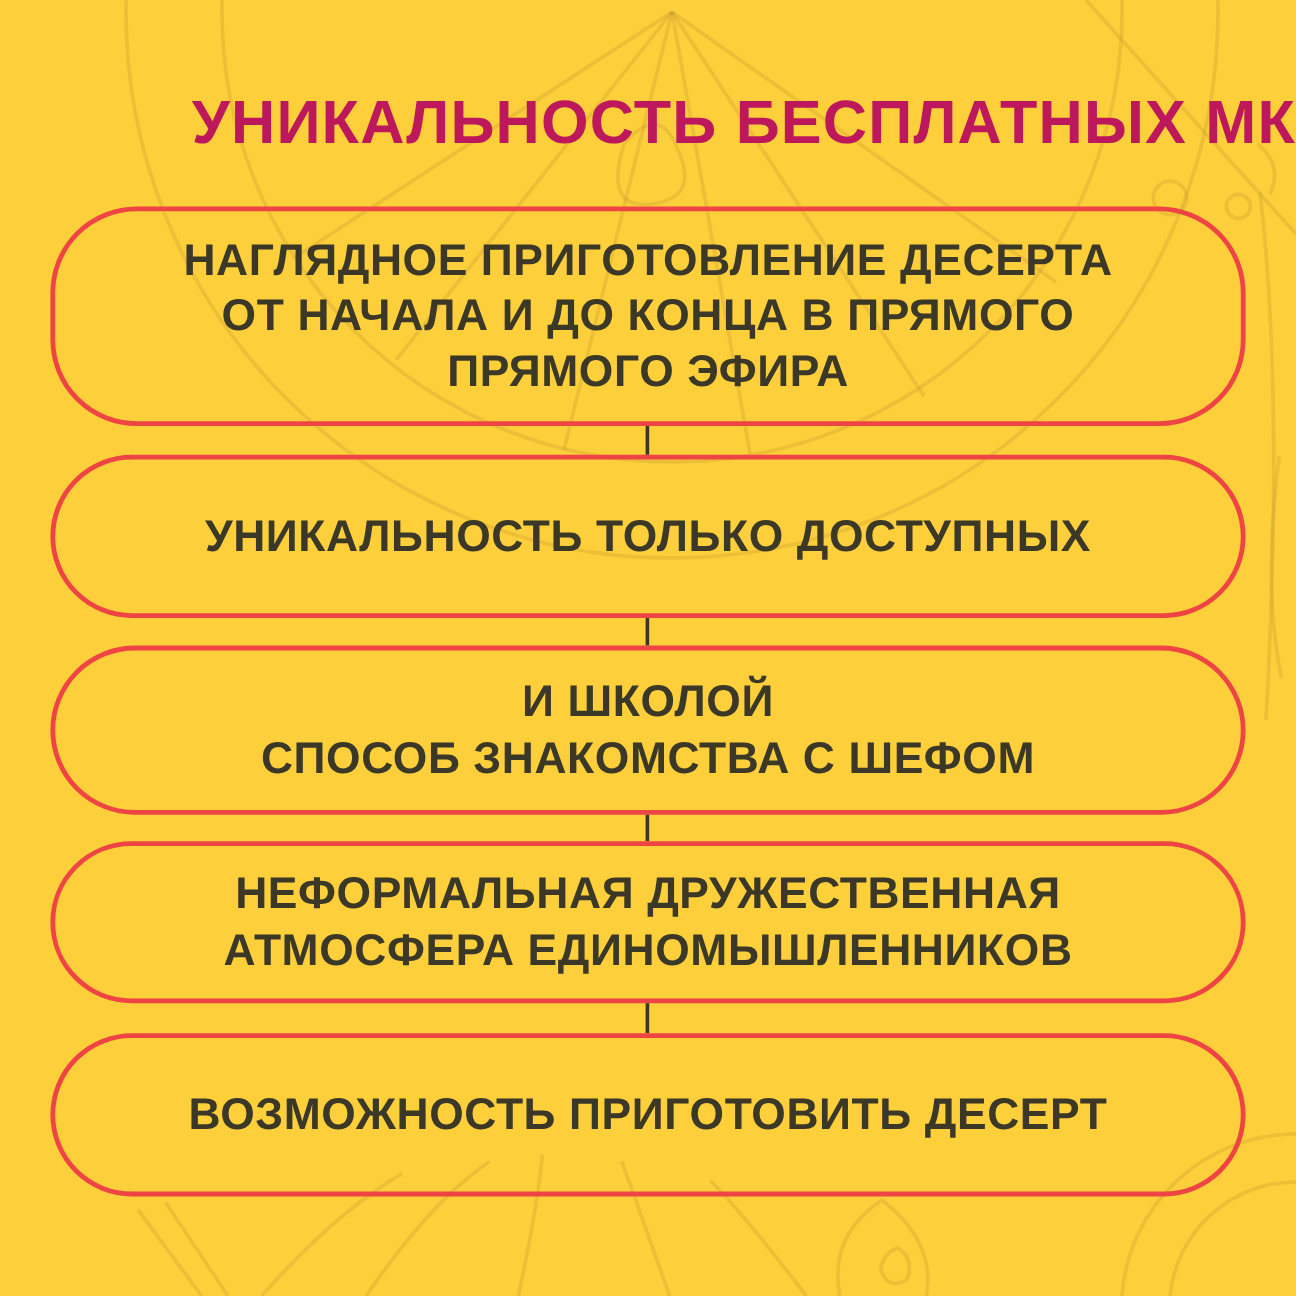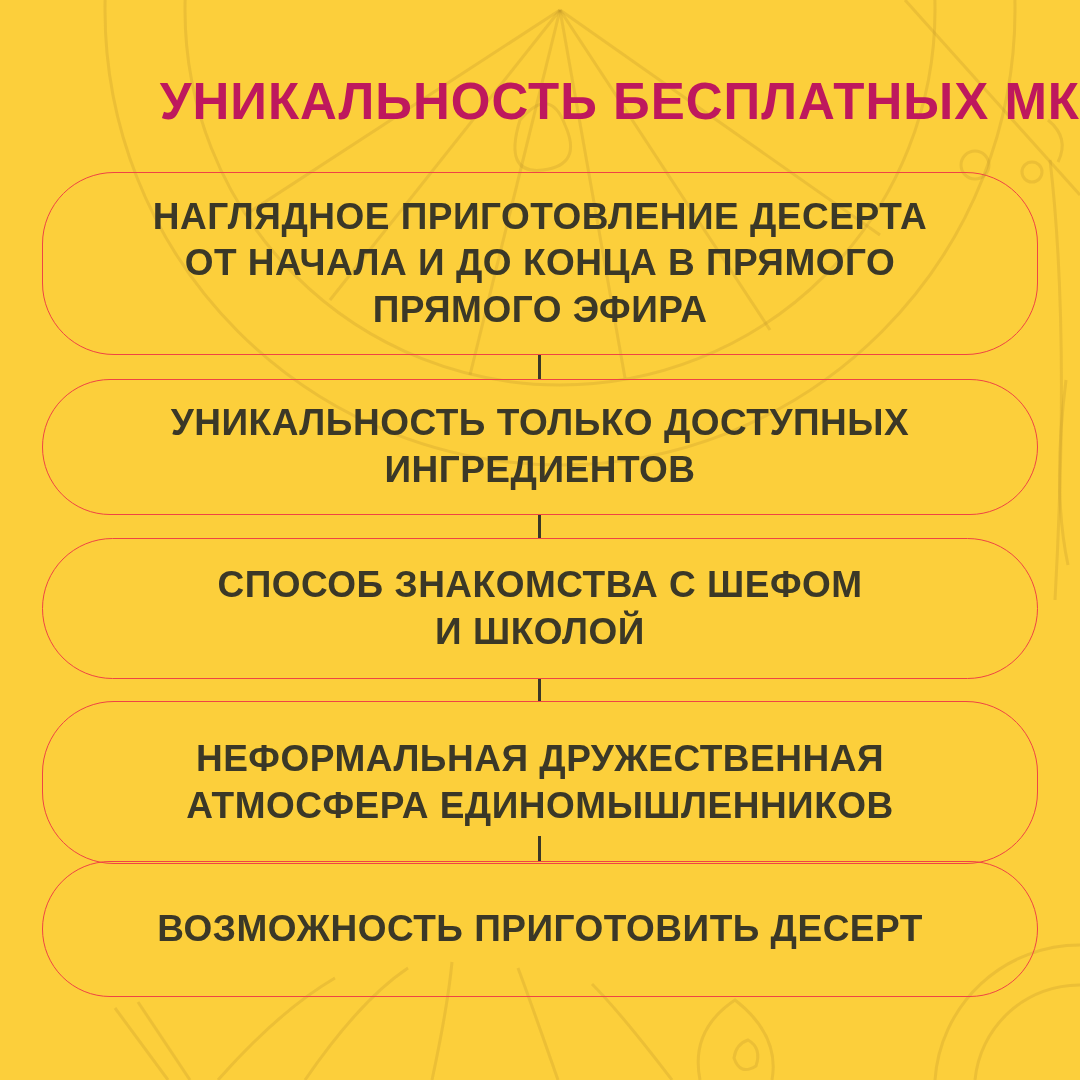--- a/index.html
+++ b/index.html
@@ -10,31 +10,31 @@
   }
   .bg-decor{position:absolute;inset:0;width:1080px;height:1080px;}
   .title{
     position:absolute;top:72px;left:0;width:100%;
     text-align:right;
     font-size:51px;font-weight:700;letter-spacing:1px;
     color:#be185d;white-space:nowrap;
   }
   .card{
     position:absolute;left:42px;width:996px;box-sizing:border-box;
-    border:1px solid #ef4444;border-radius:72px;
+    border:4px solid #ef4444;border-radius:72px;
     display:flex;flex-direction:column;align-items:center;justify-content:center;
     text-align:center;color:#3b3827;
     font-size:37px;font-weight:700;line-height:1.26;letter-spacing:0.5px;
     background:transparent;
   }
   .card .line{white-space:nowrap;}
   .card1{top:172px;height:183px;}
   .card2{top:379px;height:136px;}
   .card3{top:538px;height:141px;}
-  .card4{top:701px;height:163px;}
+  .card4{top:701px;height:135px;}
   .card5{top:861px;height:136px;}
   .connector{position:absolute;left:538px;width:3px;background:#3b3827;}
   .conn1{top:355px;height:24px;}
   .conn2{top:515px;height:23px;}
   .conn3{top:679px;height:22px;}
   .conn4{top:836px;height:25px;}
 </style>
 </head>
 <body>
 
@@ -82,28 +82,27 @@
   <div class="card card1">
     <div class="line">НАГЛЯДНОЕ ПРИГОТОВЛЕНИЕ ДЕСЕРТА</div>
     <div class="line">ОТ НАЧАЛА И ДО КОНЦА В ПРЯМОГО</div>
     <div class="line">ПРЯМОГО ЭФИРА</div>
   </div>
 
   <div class="connector conn1"></div>
 
   <div class="card card2">
     <div class="line">УНИКАЛЬНОСТЬ ТОЛЬКО ДОСТУПНЫХ</div>
-    <div class="line">ИНГРЕДИЕНТОВ</div>
   </div>
 
   <div class="connector conn2"></div>
 
   <div class="card card3">
+    <div class="line">И ШКОЛОЙ</div>
     <div class="line">СПОСОБ ЗНАКОМСТВА С ШЕФОМ</div>
-    <div class="line">И ШКОЛОЙ</div>
   </div>
 
   <div class="connector conn3"></div>
 
   <div class="card card4">
     <div class="line">НЕФОРМАЛЬНАЯ ДРУЖЕСТВЕННАЯ</div>
     <div class="line">АТМОСФЕРА ЕДИНОМЫШЛЕННИКОВ</div>
   </div>
 
   <div class="connector conn4"></div>

